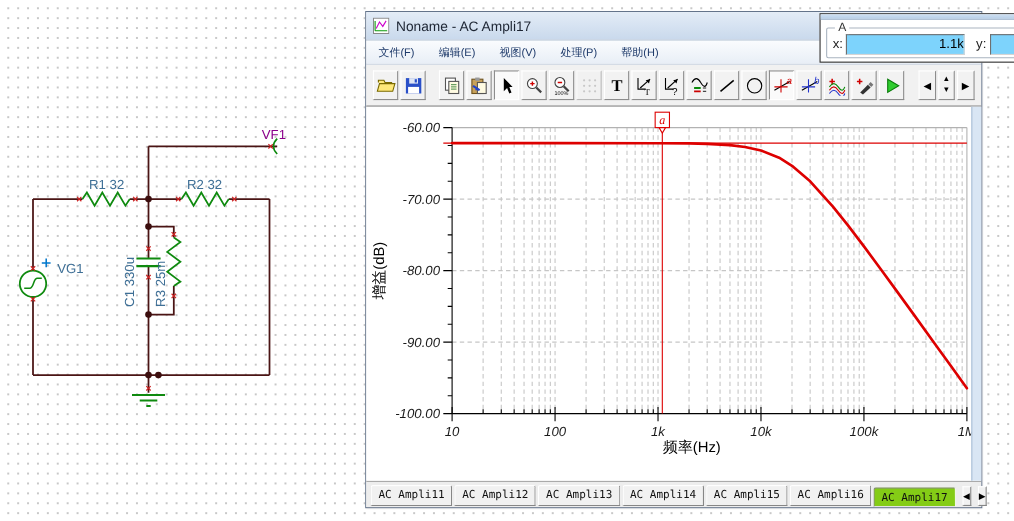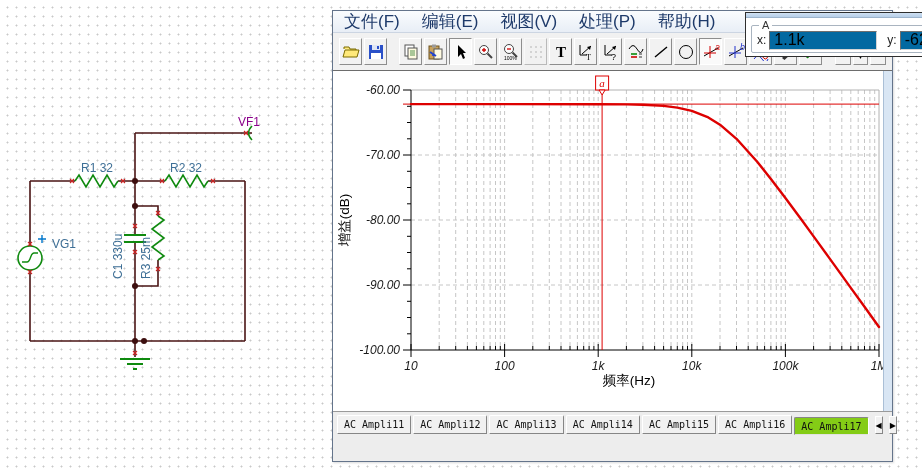--- a/index.html
+++ b/index.html
@@ -26,21 +26,21 @@
   .titlebar {
     height: 26px; flex: 0 0 26px; display: flex; align-items: center; gap: 6px;
     padding: 0 6px; background: linear-gradient(#e3ecf7, #c9d9ec);
     border-bottom: 1px solid #aebfd2;
   }
   .titlebar .title { font-size: 12.5px; color: #1d2533; }
   .menubar {
     height: 22px; flex: 0 0 22px; display: flex; align-items: center;
     background: linear-gradient(#fafcfe, #e8eef6); border-bottom: 1px solid #ccd5e2;
   }
-  .menu-item { font-size: 17px; color: #1e3a6a; padding: 0 11px; height: 100%; display: flex; align-items: center; cursor: default; }
+  .menu-item { font-size: 10px; color: #1e3a6a; padding: 0 11px; height: 100%; display: flex; align-items: center; cursor: default; }
   .toolbar {
     height: 38px; flex: 0 0 38px; display: flex; align-items: center; gap: 2px;
     padding: 0 6px; background: #f1f1f1; border-bottom: 1px solid #6d6d6d;
   }
   .tb-btn {
     width: 27px; height: 27px; display: flex; align-items: center; justify-content: center;
     background: #f2f2f2; border: 1px solid; border-color: #ffffff #8d8d8d #8d8d8d #ffffff;
   }
   .tb-btn.pressed { border-color: #8d8d8d #ffffff #ffffff #8d8d8d; background: #fafafa; }
   .tb-btn.disabled { opacity: .55; }
@@ -88,22 +88,22 @@
   .coord-titlebar { height: 5px; background: linear-gradient(#cfe0f2, #b7cfe8); border-bottom: 1px solid #9db4cc; }
   .coord-group { position: absolute; left: 5px; right: 4px; top: 12px; bottom: 3px; border: 1px solid #a9b4c0; border-radius: 2px; }
   .coord-legend {
     position: absolute; top: -7px; left: 7px; background: #fff; padding: 0 3px;
     font-size: 11px; color: #333;
   }
   .coord-row { display: flex; align-items: center; height: 100%; padding: 2px 5px 0 5px; }
   .coord-label { font-size: 12px; color: #222; margin-right: 3px; }
   .coord-input {
     height: 19px; border: 1px solid; border-color: #6f6f6f #d5d5d5 #d5d5d5 #6f6f6f;
-    background: #0369a1; font-size: 16px; font-family: "Liberation Sans", sans-serif;
-    padding: 0 0 0 4px; color: #000; outline: none;
+    background: #7dd3fc; font-size: 12px; font-family: "Liberation Sans", sans-serif;
+    padding: 0 0 0 4px; color: #000; outline: none; text-align: right;
   }
   .x-input { width: 108px; margin-right: 10px; }
   .y-input { width: 118px; }
 </style>
 </head>
 <body>
 
 <svg class="schematic" width="300" height="300">
   <g stroke="#4a1414" stroke-width="1.6" fill="none">
     <path d="M135,38 H252"></path>
@@ -157,20 +157,28 @@
     <text x="186" y="77" text-anchor="middle">R2 32</text>
     <text x="52" y="153">VG1</text>
     <text transform="translate(122,184) rotate(-90)">C1 330u</text>
     <text transform="translate(150,184) rotate(-90)">R3 25m</text>
     <text x="249" y="31" text-anchor="middle" fill="#8b008b">VF1</text>
   </g>
 </svg>
 
 <div class="app-window">
 
+  <div class="titlebar">
+    <svg width="15" height="15">
+      <rect x="0.5" y="0.5" width="14" height="14" fill="#fff" stroke="#888"></rect>
+      <path d="M2,12 H13 M2,12 V3" stroke="#0a9a0a" fill="none"></path>
+      <path d="M3,10 L6,4 L9,8 L12,3" stroke="#cc00cc" fill="none"></path>
+    </svg>
+    <span class="title">Noname - AC Ampli17</span>
+  </div>
 
   <div class="menubar">
     <span class="menu-item">文件(F)</span>
     <span class="menu-item">编辑(E)</span>
     <span class="menu-item">视图(V)</span>
     <span class="menu-item">处理(P)</span>
     <span class="menu-item">帮助(H)</span>
   </div>
 
   <div class="toolbar">

